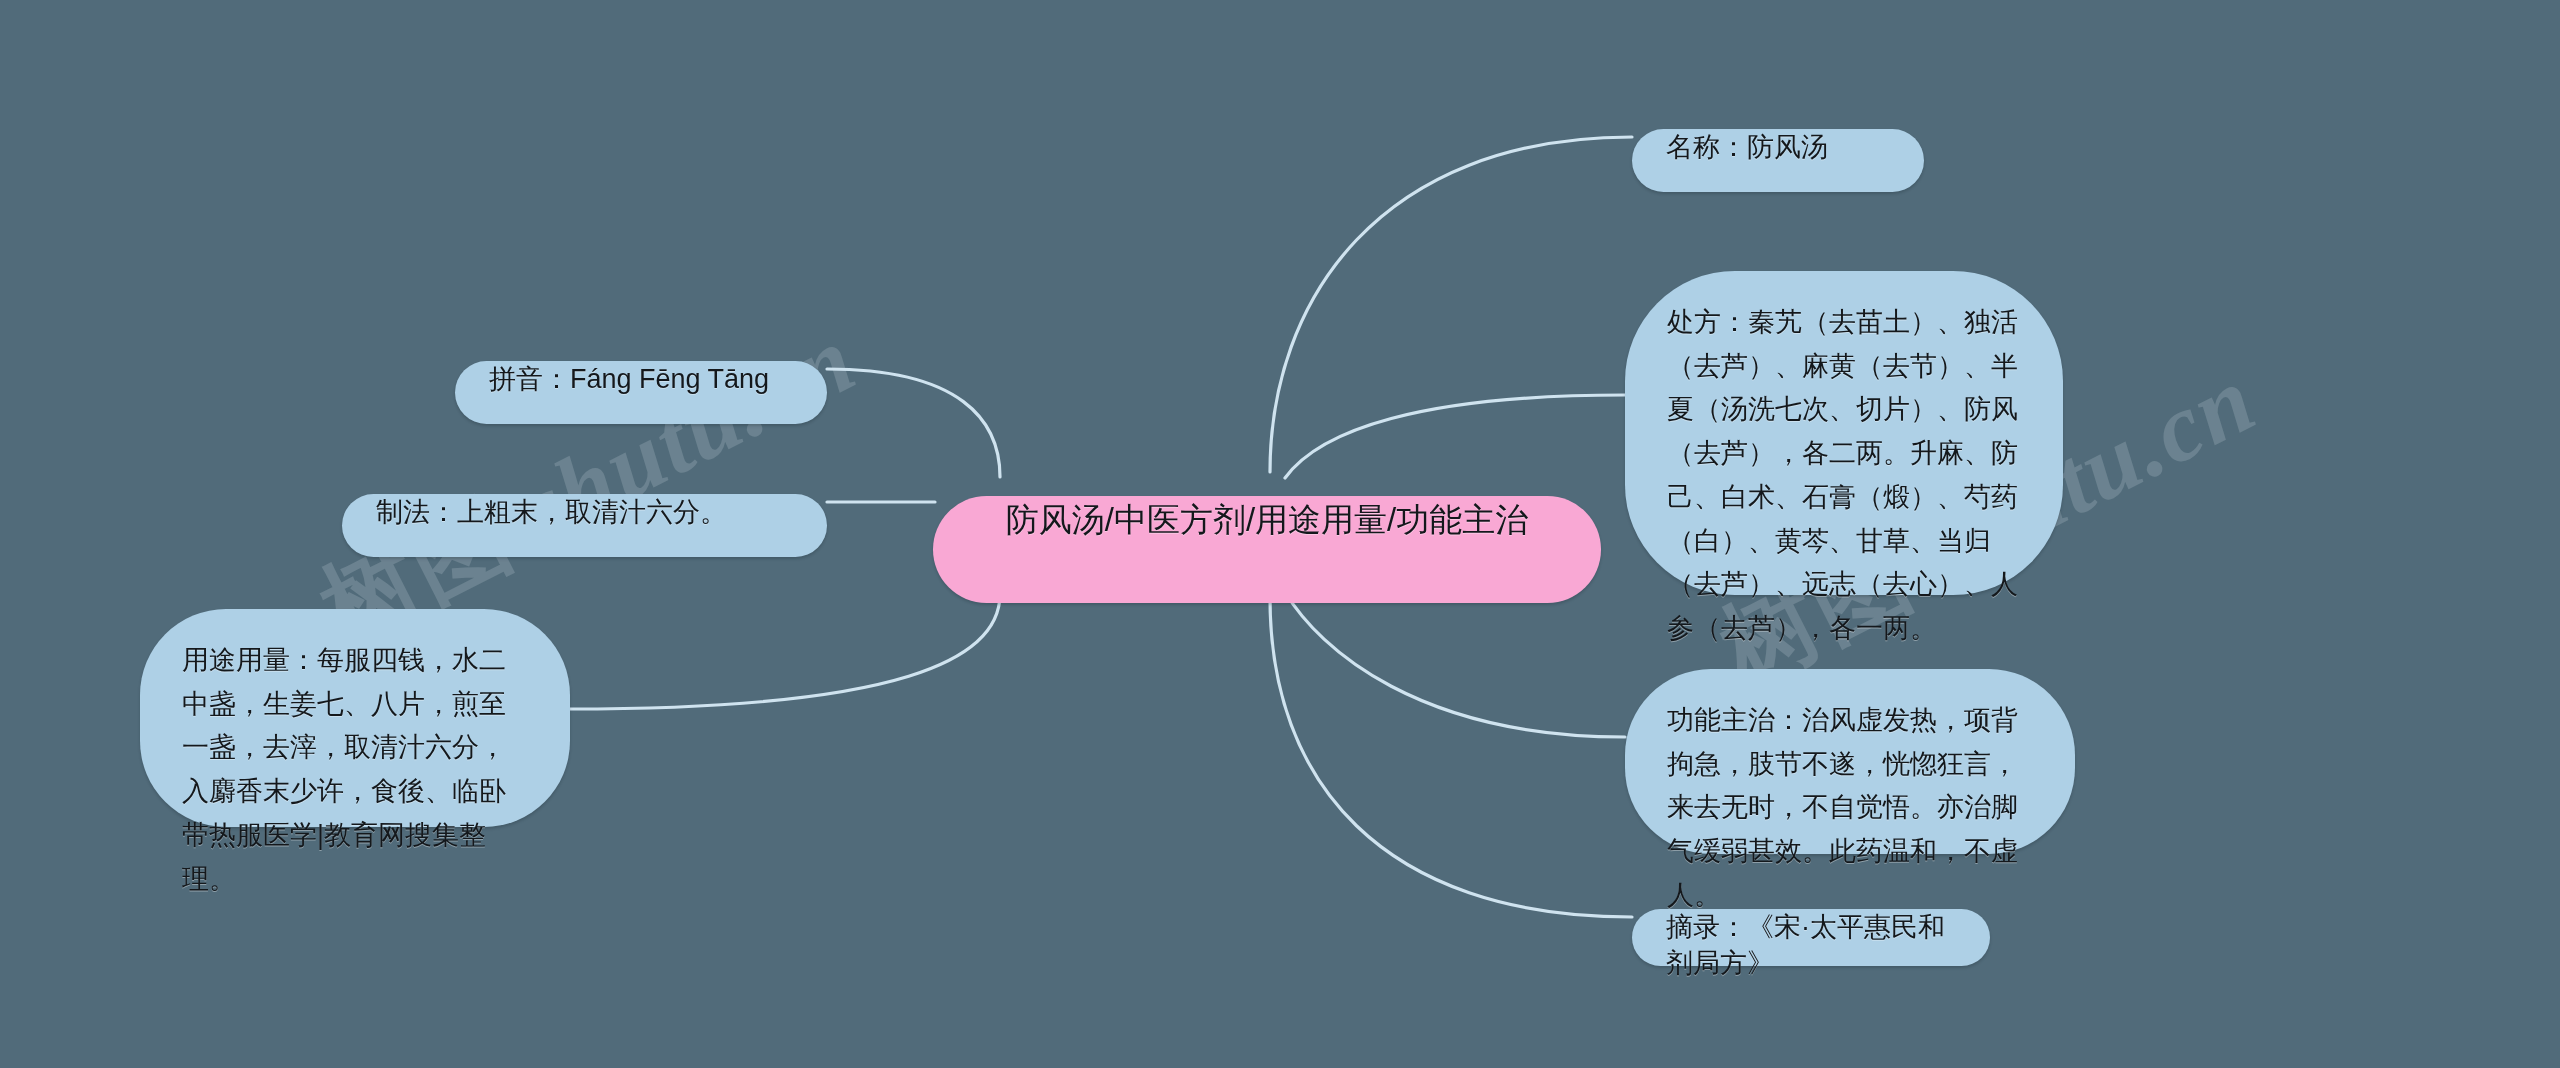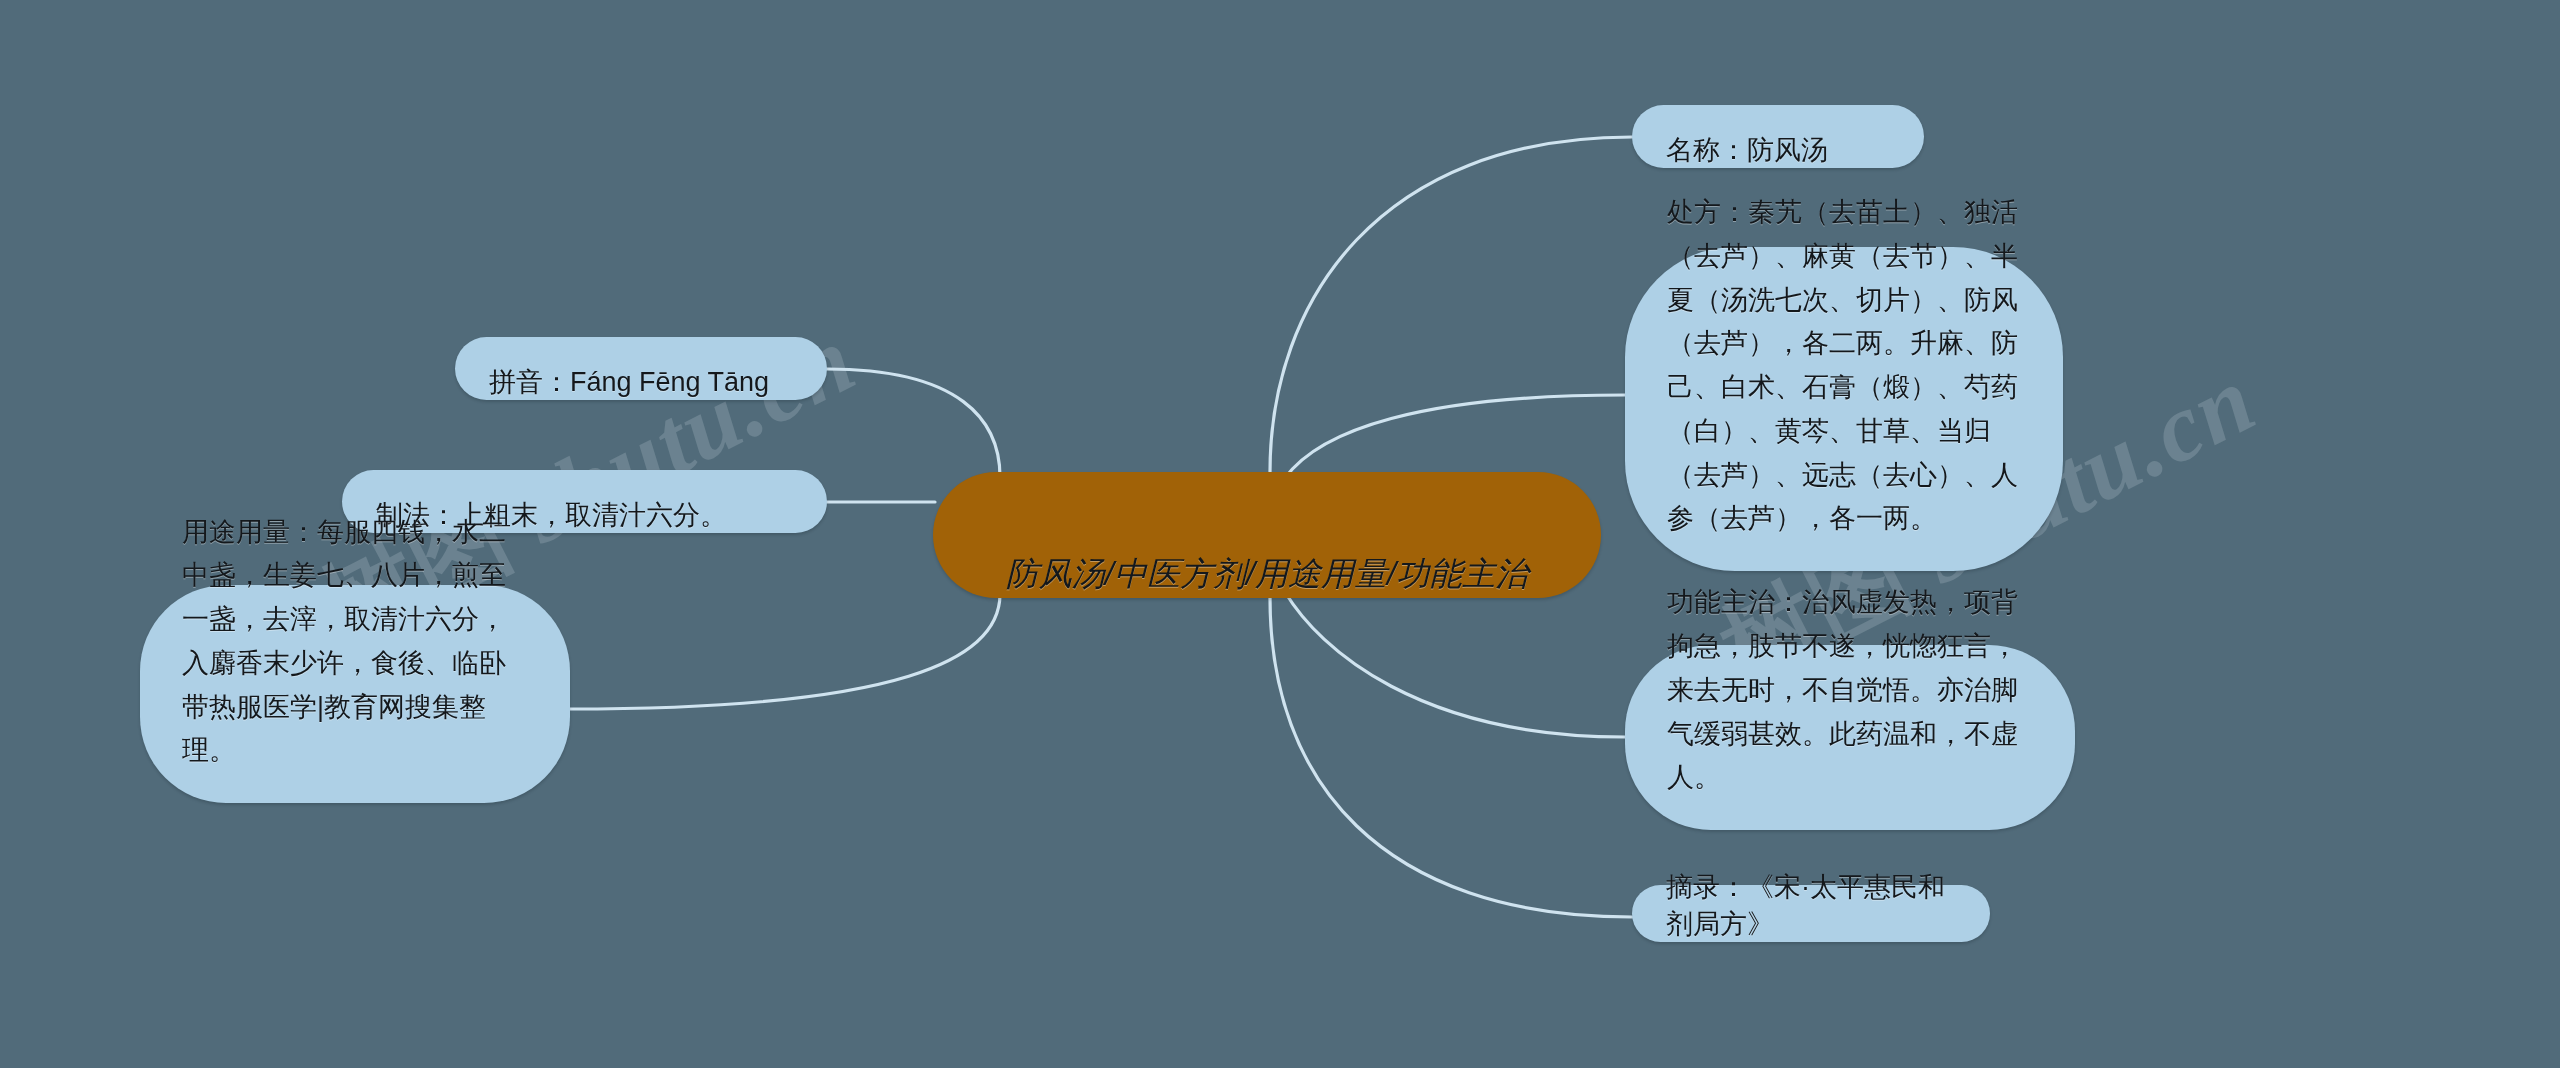--- a/index.html
+++ b/index.html
@@ -49,22 +49,23 @@
   }
 
   
   .node {
     position: absolute;
     box-sizing: border-box;
     background: #aed0e6;
     color: #14181c;
     border-radius: 90px;
     display: flex;
-    align-items: flex-end;
+    align-items: flex-start;
     box-shadow: 0 2px 3px rgba(20,30,40,0.22);
+    margin-top: 24px;
   }
   .node .label {
     display: block;
     width: 100%;
     white-space: pre-wrap;
     word-break: break-all;
     text-shadow: 0 1px 0 rgba(255,255,255,0.35);
   }
 
   
@@ -79,29 +80,28 @@
   
   .block {
     padding: 30px 42px;
     font-size: 27px;
     line-height: 1.62;
   }
 
   
   #node-center {
     left: 933px;  top: 472px;
-    width: 668px; height: 126px;
-    background: #a16207;
+    width: 668px; height: 107px;
+    background: #f9a8d4;
     border-radius: 70px;
     font-size: 33px;
     line-height: 1.45;
     text-align: center;
     justify-content: center;
     padding: 0 40px;
-    font-style: italic;
   }
   #node-center .label { text-align: center; }
 
   #node-name   { left: 1632px; top: 105px;  width: 292px; height: 63px; }
   #node-pinyin { left: 455px;  top: 337px;  width: 372px; height: 63px; }
   #node-zhifa  { left: 342px;  top: 470px;  width: 485px; height: 63px; }
 
   #node-chufang {
     left: 1625px; top: 247px;
     width: 438px; height: 324px;

